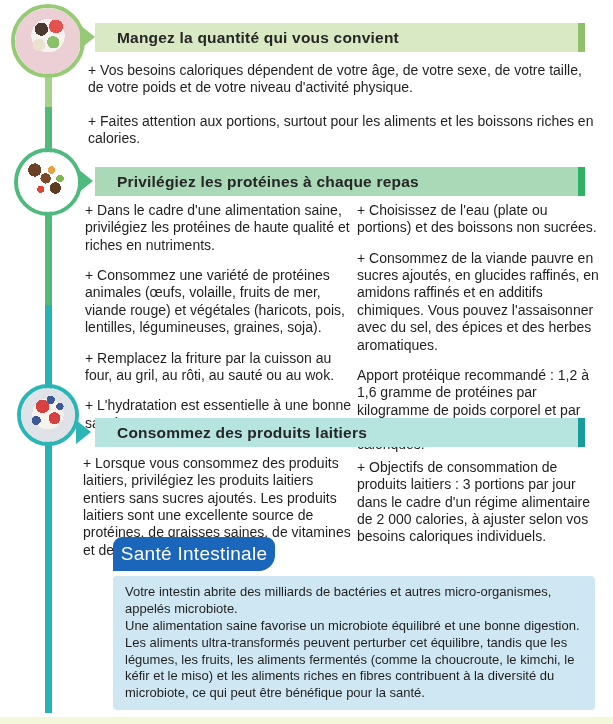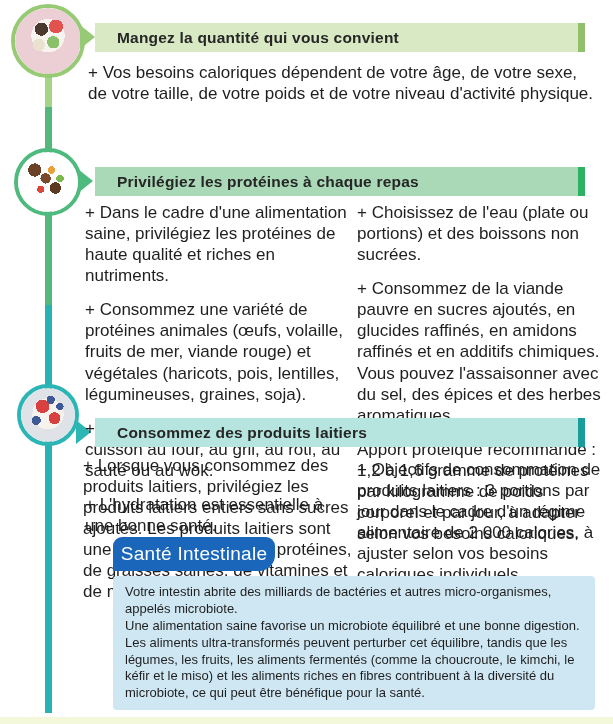--- a/index.html
+++ b/index.html
@@ -13,21 +13,21 @@
   .tl-seg{position:absolute;left:45px;width:7px;z-index:1;}
   .tl-node{position:absolute;border-radius:50%;z-index:2;overflow:hidden;box-sizing:border-box;}
   .tl-photo{width:100%;height:100%;border-radius:50%;}
   .tl-arrow{position:absolute;width:0;height:0;z-index:2;
     border-top:12px solid transparent;border-bottom:12px solid transparent;}
   
   .hdr{position:absolute;left:95px;width:483px;height:29px;z-index:3;}
   .hdr-label{font-size:15.5px;font-weight:bold;line-height:29px;padding-left:22px;color:#262626;letter-spacing:.2px;}
   .hdr-accent{position:absolute;top:0;width:7px;height:29px;z-index:3;}
   
-  .txt{position:absolute;font-size:17px;line-height:1.24;z-index:3;}
+  .txt{position:absolute;font-size:14px;line-height:1.24;z-index:3;}
   .txt p{margin:0 0 13px 0;}
   
   .gut-title{position:absolute;left:113px;top:537px;width:162px;height:34px;
     border-radius:9px 9px 16px 0;z-index:4;display:flex;align-items:center;justify-content:center;}
   .gut-title span{color:#ffffff;font-size:19px;letter-spacing:.3px;}
   .gut-box{position:absolute;left:113px;top:576px;width:458px;min-height:112px;
     border-radius:4px;z-index:3;padding:8px 12px;font-size:13px;line-height:1.3;}
   .gut-box p{margin:0;}
   .footer-band{position:absolute;left:0;bottom:0;width:613px;height:7px;z-index:1;}
 </style>
@@ -75,20 +75,21 @@
   </div>
   <div class="tl-arrow" style="left:76px;top:420px;border-left:15px solid #2cb5b5;"></div>
 
   <div class="hdr" style="top:23px;background:#d9e9c4;">
     <div class="hdr-label">Mangez la quantité qui vous convient</div>
   </div>
   <div class="hdr-accent" style="left:578px;top:23px;background:#90c16a;"></div>
 
   <div class="txt" style="left:88px;top:62px;width:512px;">
     <p>+ Vos besoins caloriques dépendent de votre âge, de votre sexe, de votre taille, de votre poids et de votre niveau d'activité physique.</p>
+    <p style="margin-top:16px">+ Faites attention aux portions, surtout pour les aliments et les boissons riches en calories.</p>
   </div>
 
   <div class="hdr" style="top:167px;background:#a9d9b6;">
     <div class="hdr-label">Privilégiez les protéines à chaque repas</div>
   </div>
   <div class="hdr-accent" style="left:578px;top:167px;background:#2fb164;"></div>
 
   <div class="txt" style="left:85px;top:202px;width:268px;">
     <p>+ Dans le cadre d'une alimentation saine, privilégiez les protéines de haute qualité et riches en nutriments.</p>
     <p>+ Consommez une variété de protéines animales (œufs, volaille, fruits de mer, viande rouge) et végétales (haricots, pois, lentilles, légumineuses, graines, soja).</p>

